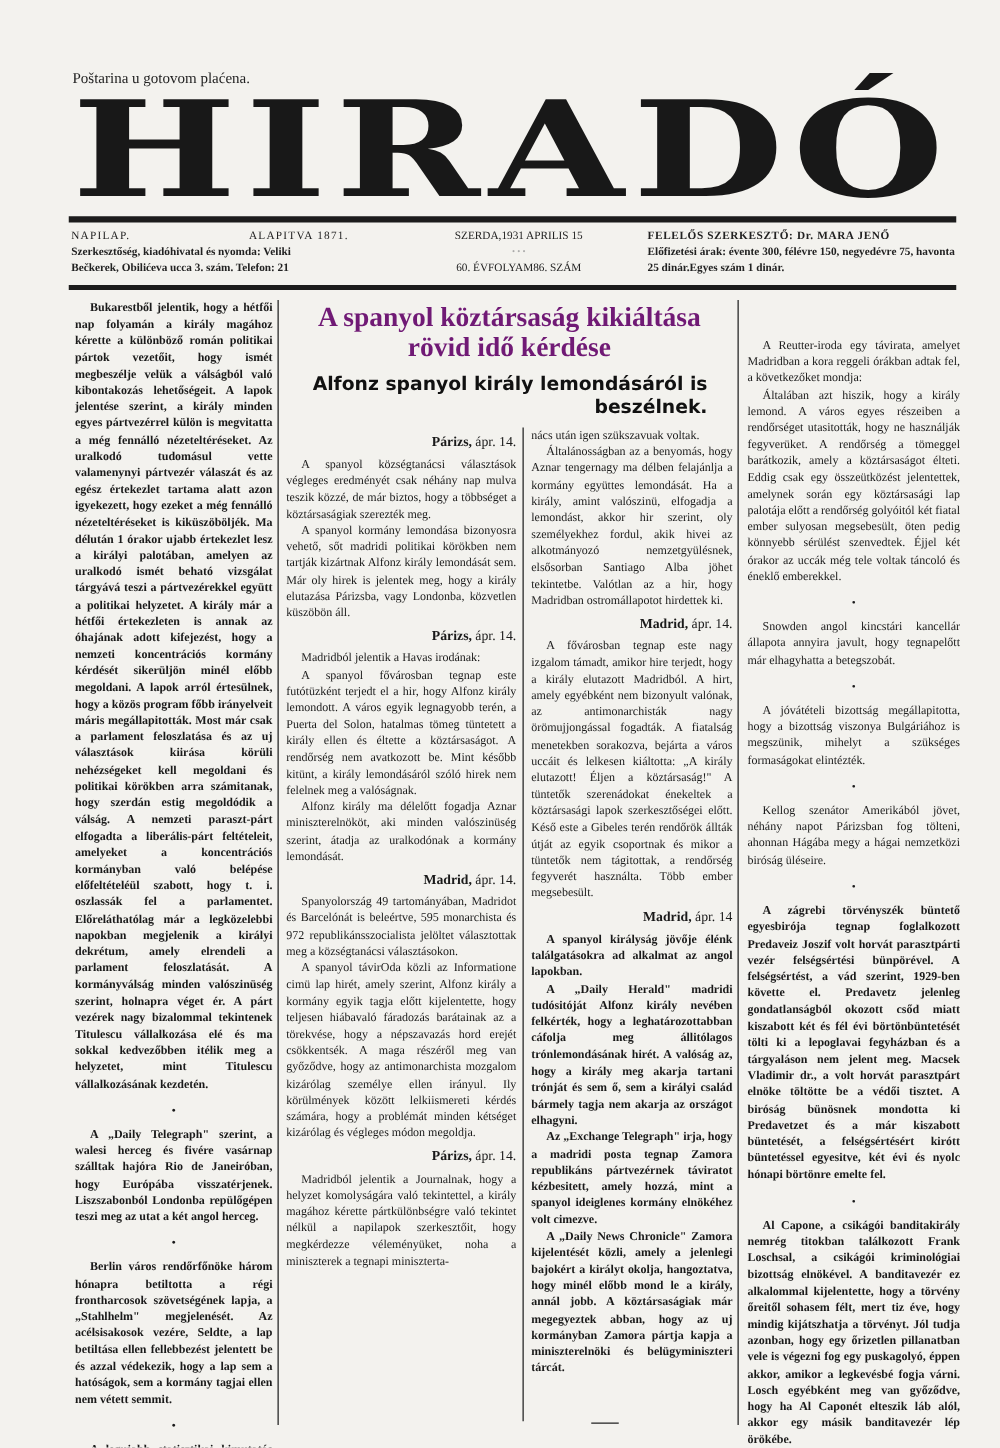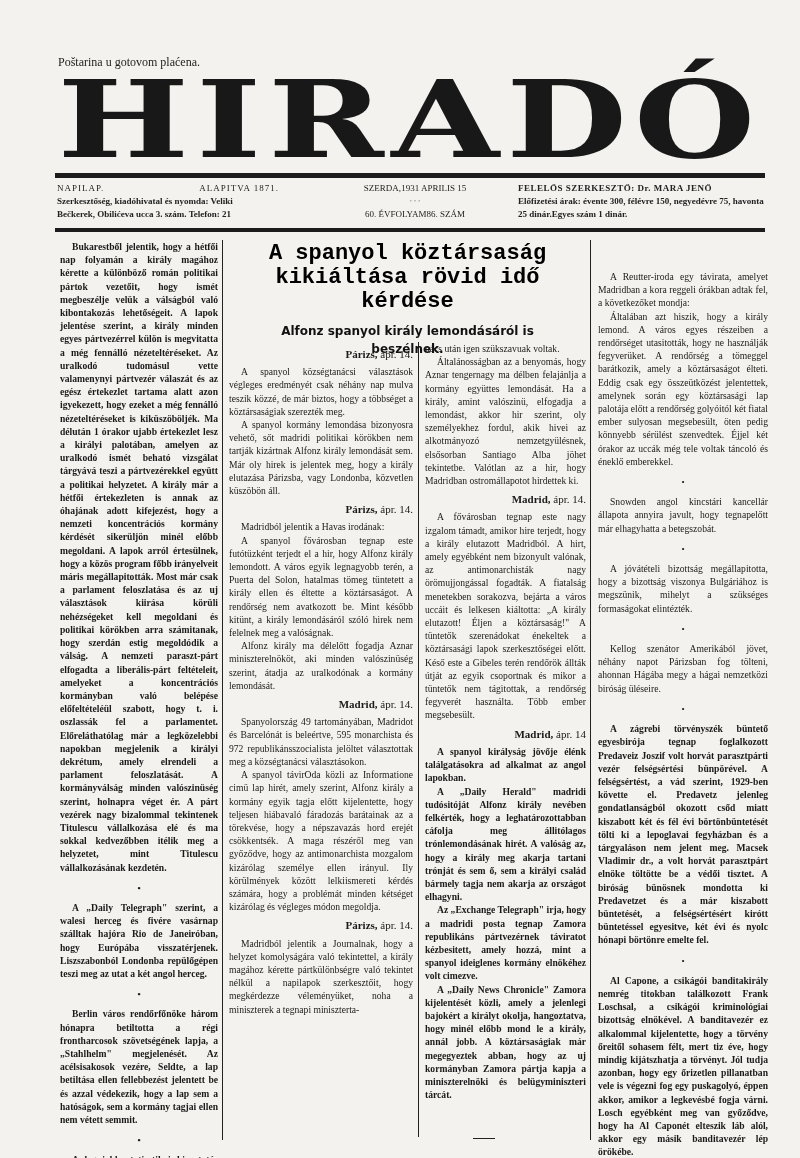--- a/index.html
+++ b/index.html
@@ -40,22 +40,22 @@
   .col1 { left:60px; width:158px; font-weight:bold; }
   .col2 { left:229px; width:184px; top:342px; }
   .col3 { left:425px; width:161px; top:342px; }
   .col4 { left:598px; width:170px; top:240px;margin-top:30px; }
   .vline { position:absolute; width:1px; background:#222; }
   .dateline { text-align:right; margin:6px 0 4px 0; font-size:11px; }
   .dateline b { font-weight:bold; }
   .sep { text-align:center; font-size:9px; margin:8px 0 6px 0; }
   .bold { font-weight:bold; }
   .head-block { position:absolute; left:229px; top:242px; width:357px; text-align:center; }
-  .head1 { font-family:Liberation Mono, monospace; font-weight:900; font-size:22px; line-height:24px; color:#000000; }
-  .head2 { font-family:"DejaVu Sans", "Liberation Sans", sans-serif; font-weight:900; font-size:12px; line-height:18px; margin-top:8px; color:#111; padding:0 20px; }
+  .head1 { font-family:Liberation Serif, serif; font-weight:900; font-size:22px; line-height:24px; color:#701a75; }
+  .head2 { font-family:"DejaVu Sans", "Liberation Sans", sans-serif; font-weight:900; font-size:15px; line-height:18px; margin-top:8px; color:#111; padding:0 20px;text-align:right; }
   .endrule { position:absolute; left:473px; top:1138px; width:22px; height:1px; background:#222; }
 </style>
 </head>
 <body>
 
 <div class="postage">Poštarina u gotovom plaćena.</div>
 <div class="masthead-title">HIRADÓ</div>
 
 <div class="rule top"></div>
 

